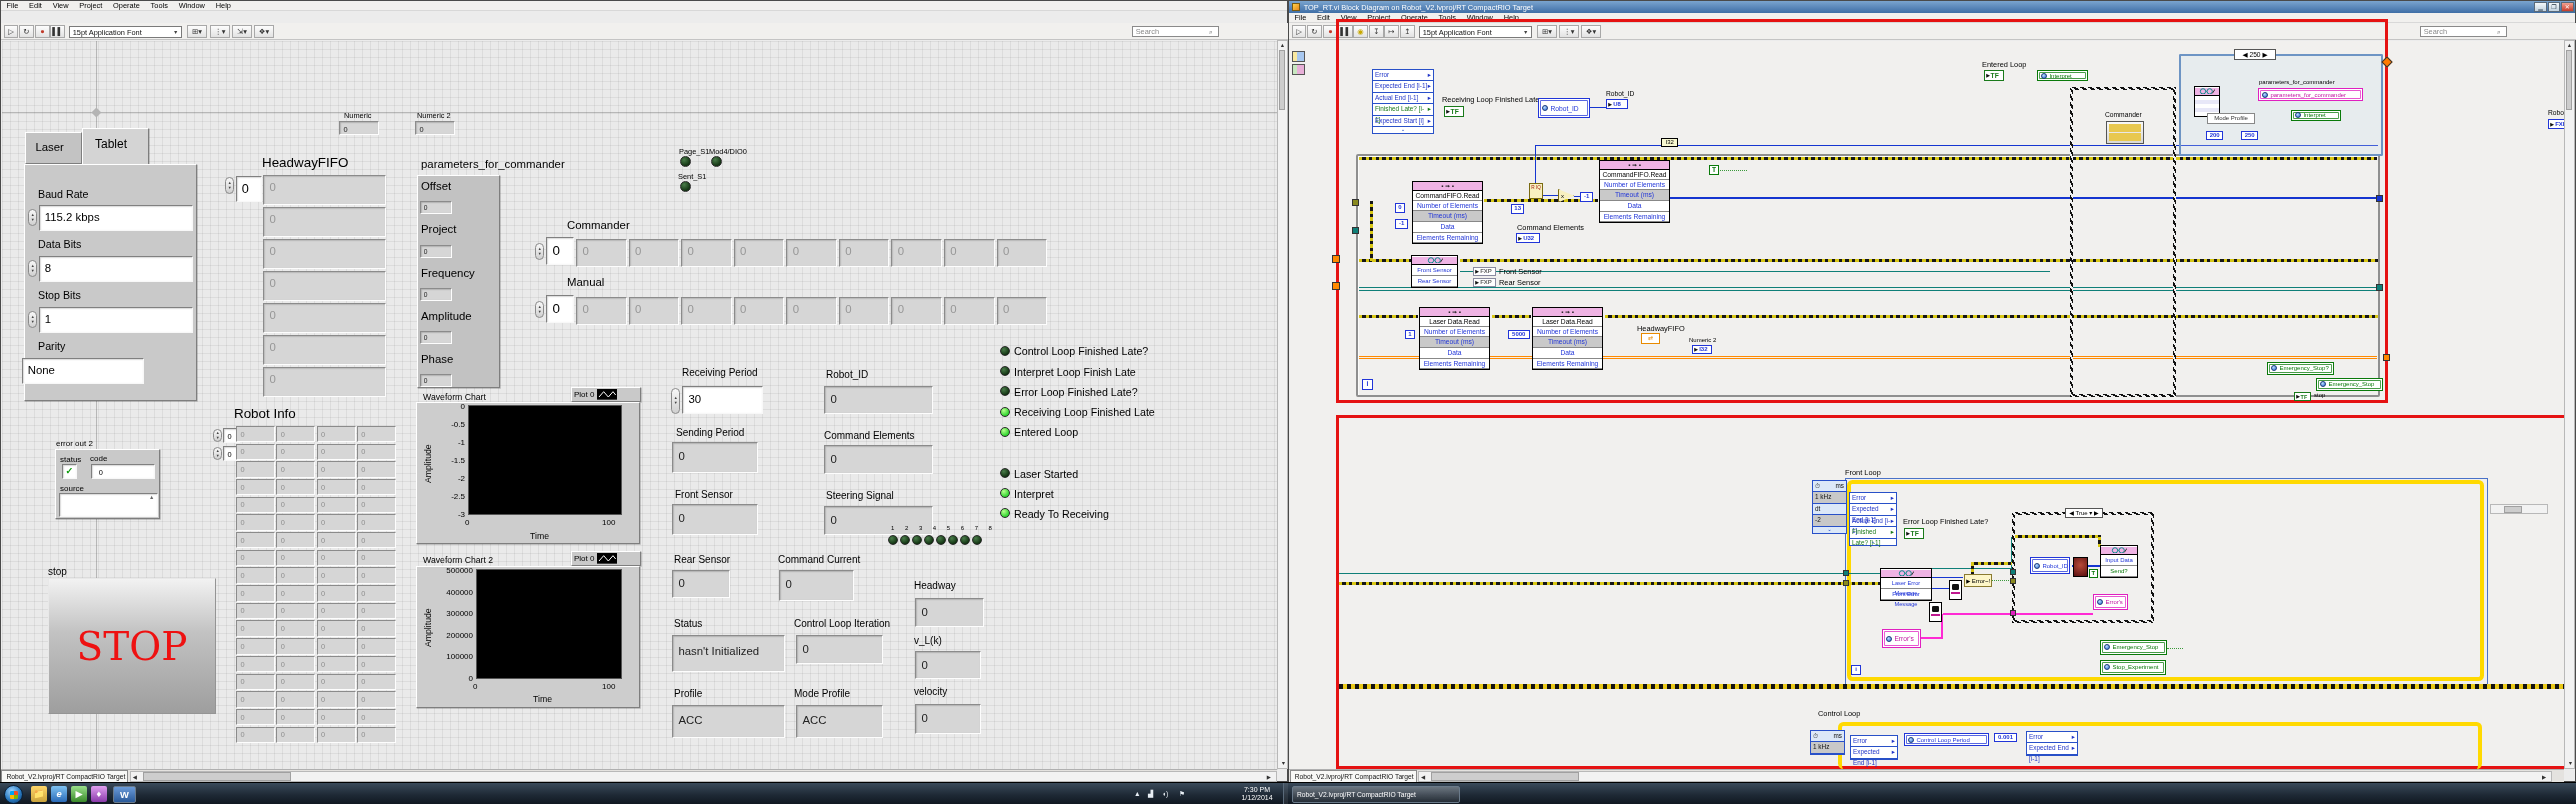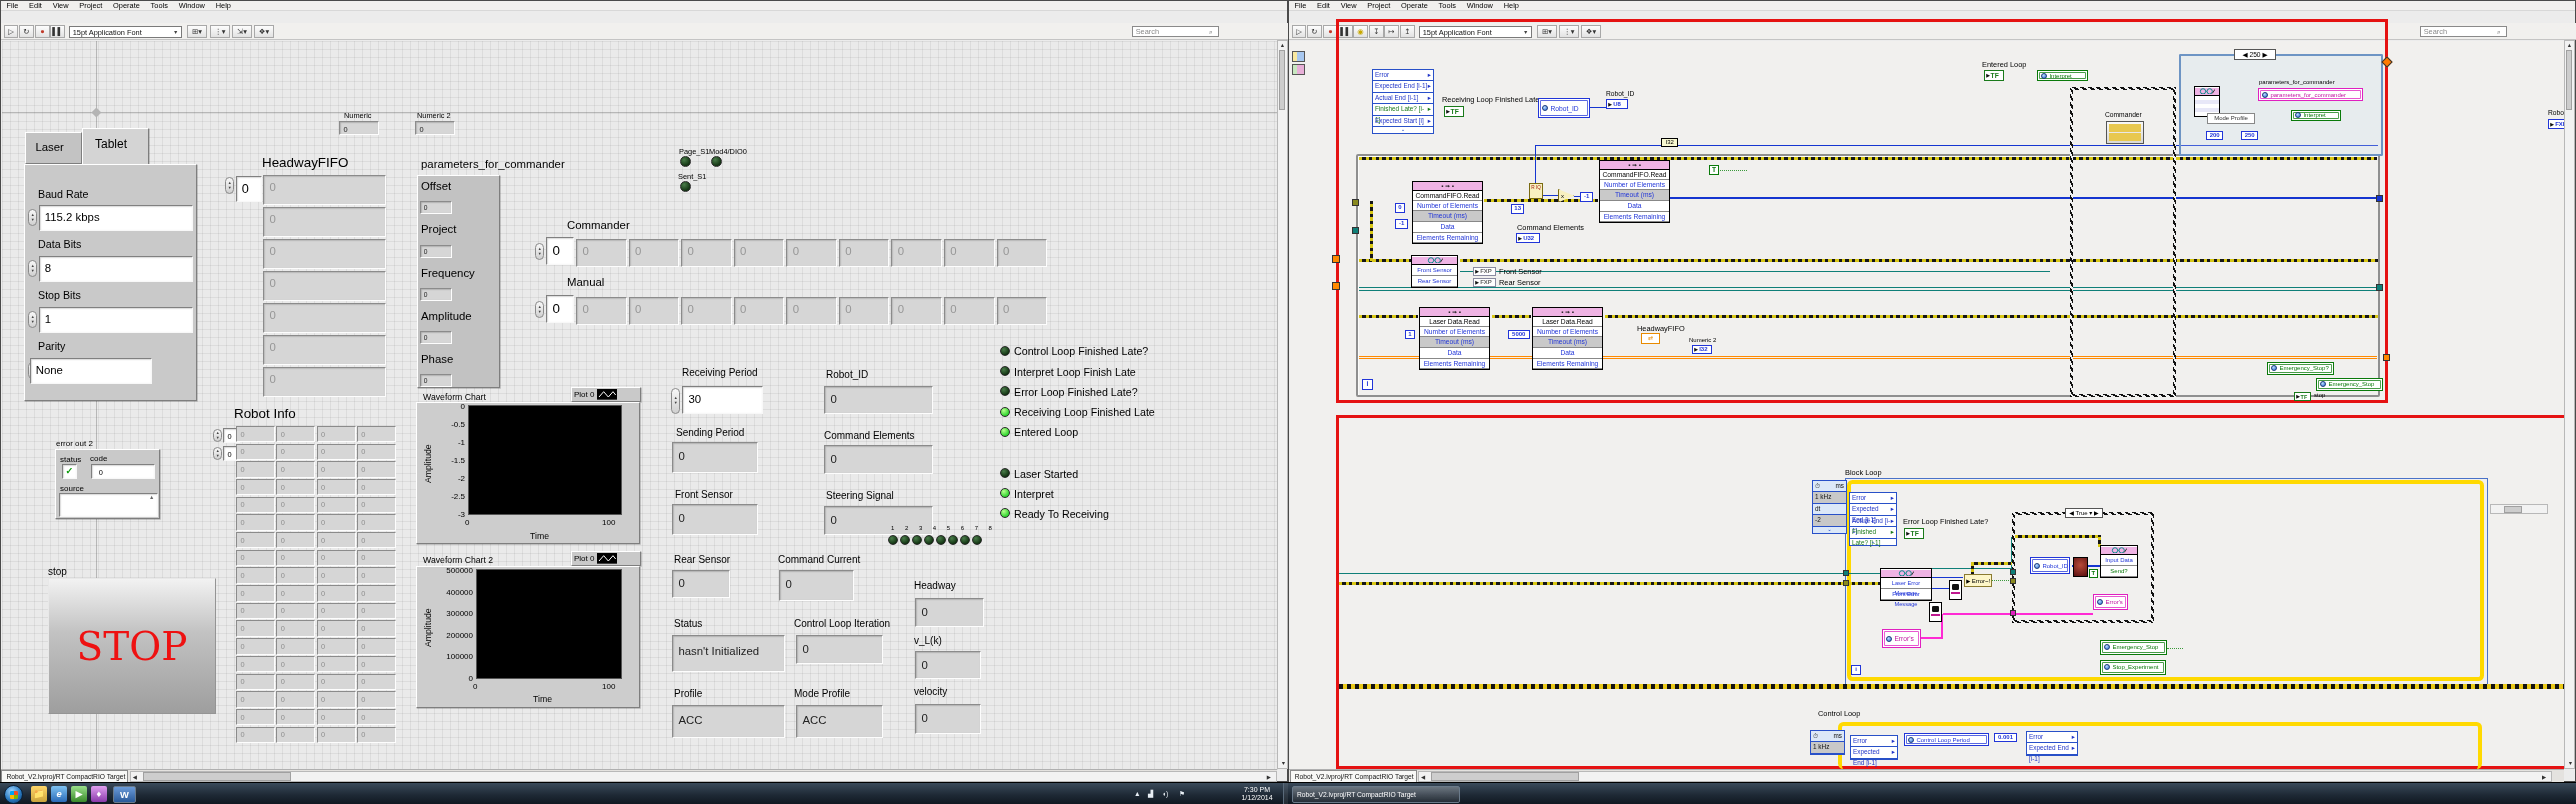--- a/index.html
+++ b/index.html
@@ -149,21 +149,21 @@
   <div class="a spin" style="left:28px;top:311px;height:17.4px">
       <span>▲</span>
       <span>▼</span>
     </div>
   <div class="a wfield" style="left:39px;top:307px;width:154px;height:25.5px;font-size:11.4px;padding:5.4px 0 0 4.7px">1</div>
   <span class="lb a" style="left:38px;top:340px;font-size:10.7px">Parity</span>
   <div class="a spin" style="left:28px;top:362px;height:17.4px">
       <span>▲</span>
       <span>▼</span>
     </div>
-  <div class="a wfield" style="left:30px;top:358px;width:122px;height:25.5px;font-size:11.4px;padding:5.4px 0 0 4.7px">None</div>
+  <div class="a wfield" style="left:22px;top:358px;width:122px;height:25.5px;font-size:11.4px;padding:5.4px 0 0 4.7px">None</div>
 
   <span class="lb a" style="left:344px;top:111px;font-size:7.4px">Numeric</span>
   <div class="a rec" style="left:339px;top:121px;width:40px;height:14px;font-size:7.4px;color:#222;padding:2.7px 0 0 3.4px">0</div>
   <span class="lb a" style="left:417px;top:111px;font-size:7.4px">Numeric 2</span>
   <div class="a rec" style="left:415px;top:121px;width:40px;height:14px;font-size:7.4px;color:#222;padding:2.7px 0 0 3.4px">0</div>
 
   <span class="lb a" style="left:262px;top:155px;font-size:13.4px">HeadwayFIFO</span>
   <div class="a spin" style="left:225px;top:177px;height:17.4px">
       <span>▲</span>
       <span>▼</span>
@@ -464,20 +464,29 @@
   <div class="a" style="left:0.7px;top:769px;width:1276px;height:12.7px;background:#e4e2df;border-top:0.7px solid #b0b0b0">
     <span class="ctxtab a" style="left:0.7px;top:0;width:127px;height:12.7px">Robot_V2.lvproj/RT CompactRIO Target</span>
     <div class="scroll a" style="left:129px;top:0.7px;width:1147px;height:11.4px">
       <div class="thumb a" style="left:12px;top:0.7px;width:148px;height:8.7px"></div>
       <span class="chevbtn a" style="left:2px;top:2.7px">◀</span>
       <span class="chevbtn a" style="left:1136px;top:2.7px">▶</span>
     </div>
   </div>
 
   <div class="a win" style="left:1288px;top:0;width:1288px;height:782px">
+    <div class="tbar tbar-active">
+      <span class="appico"></span>
+      <span>TOP_RT.vi Block Diagram on Robot_V2.lvproj/RT CompactRIO Target</span>
+      <span class="winbtns">
+        <span class="wbtn">▁</span>
+        <span class="wbtn">❐</span>
+        <span class="wbtn close">✕</span>
+      </span>
+    </div>
     <div class="menubar">
       <span>File</span>
       <span>Edit</span>
       <span>View</span>
       <span>Project</span>
       <span>Operate</span>
       <span>Tools</span>
       <span>Window</span>
       <span>Help</span>
     </div>
@@ -713,21 +722,21 @@
   <div class="a tunnel" style="left:1352px;top:199px;width:6.7px;height:6.7px;background:#8a8a20"></div>
   <div class="a tunnel" style="left:1352px;top:227px;width:6.7px;height:6.7px;background:#0f7f78"></div>
   <div class="a tunnel" style="left:2376px;top:195px;width:7.4px;height:7.4px;background:#1535d0"></div>
   <div class="a tunnel" style="left:2376px;top:284px;width:6.7px;height:6.7px;background:#0f7f78"></div>
   <div class="a tunnel" style="left:1332px;top:255px;width:8px;height:8px;background:#ff8a00"></div>
   <div class="a tunnel" style="left:1332px;top:282px;width:8px;height:8px;background:#ff8a00"></div>
 
   <div class="a redloop" style="left:1336px;top:415px;width:1236px;height:354px"></div>
   <div class="a bluerect" style="left:1845px;top:478px;width:643px;height:207px"></div>
   <div class="a yloop" style="left:1847px;top:480px;width:637px;height:201px"></div>
-  <span class="dlbl a" style="left:1845px;top:468px">Block Loop</span>
+  <span class="dlbl a" style="left:1845px;top:468px">Front Loop</span>
 
   <div class="wire wteal" style="left:1339px;top:573px;width:541px;height:1.3px"></div>
   <div class="wire werr" style="left:1339px;top:582px;width:541px;height:2.7px"></div>
   <div class="wire wblue" style="left:1932px;top:577px;width:31px;height:1.3px"></div>
   <div class="wire wblue" style="left:1932px;top:588px;width:17.4px;height:1.3px"></div>
   <div class="wire wpink" style="left:1919px;top:637px;width:24px;height:2px"></div>
   <div class="wire wpink" style="left:1941px;top:614px;width:2px;height:25px"></div>
   <div class="wire wpink" style="left:1943px;top:613px;width:70px;height:2px"></div>
   <div class="wire wpink" style="left:2016px;top:613px;width:77px;height:2px"></div>
   <div class="wire wteal" style="left:1932px;top:568px;width:81px;height:1.3px"></div>

